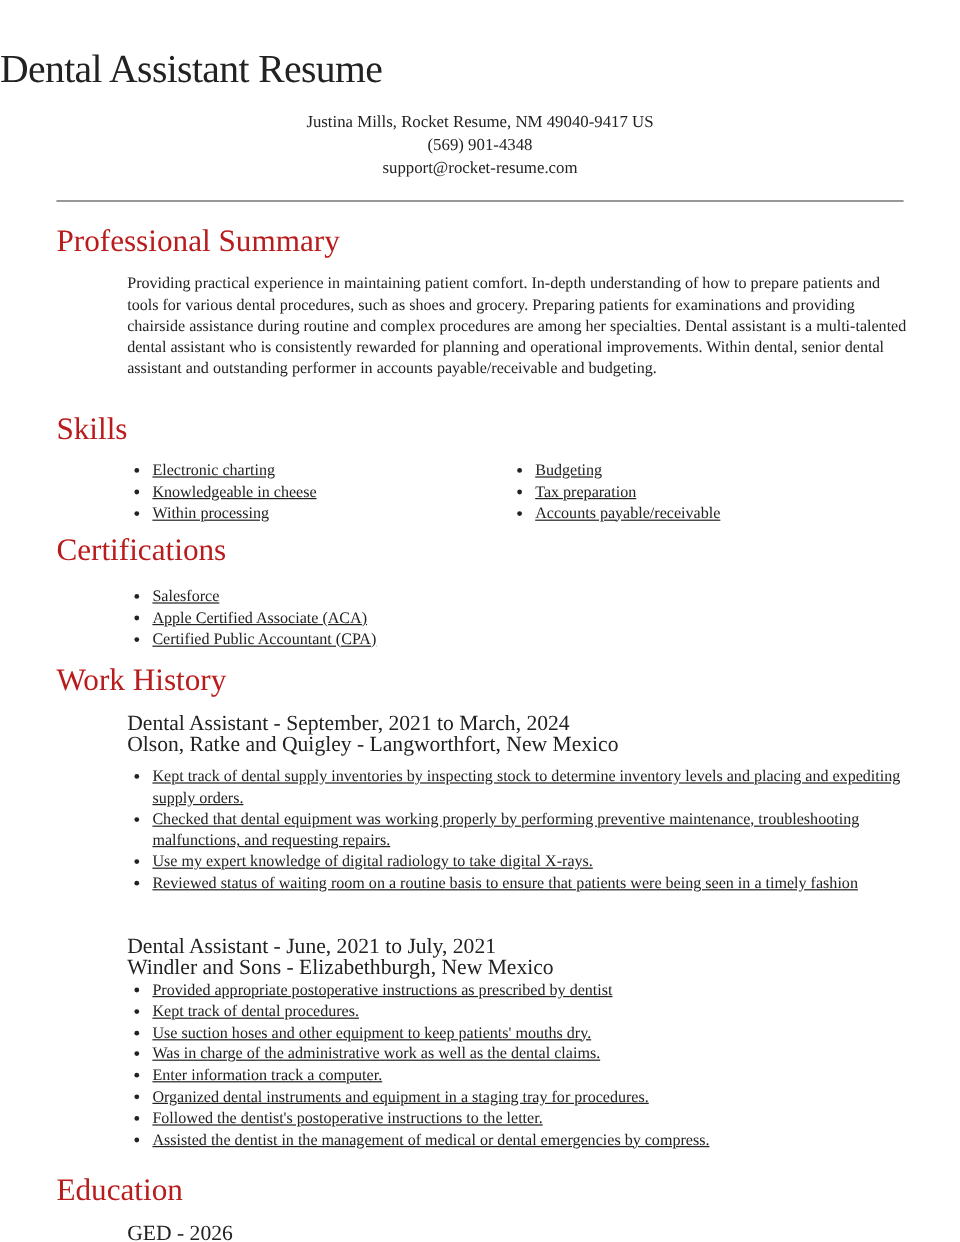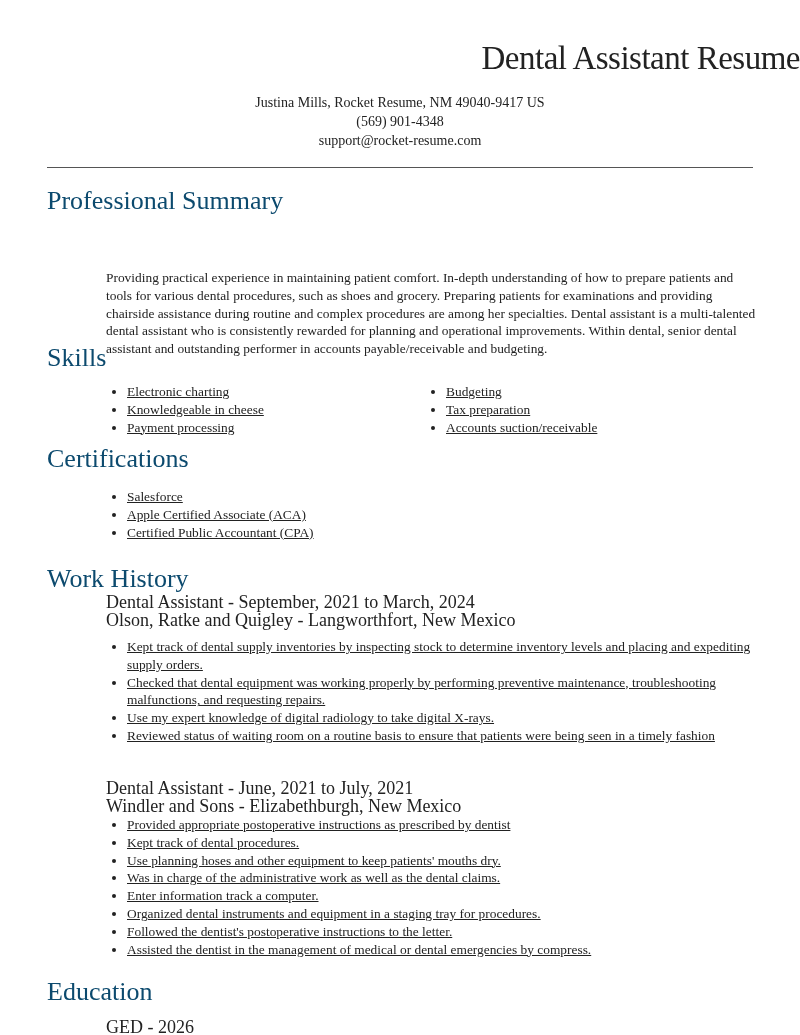--- a/index.html
+++ b/index.html
@@ -5,38 +5,38 @@
   html, body { margin: 0; padding: 0; background: #ffffff; }
   body {
     width: 800px; height: 1035px; overflow: hidden;
     font-family: "DejaVu Serif", serif;
     color: #222222;
     position: relative;
   }
   .page { position: absolute; left: 0; top: 0; width: 800px; }
   .title {
     position: absolute; left: 0; width: 800px; top: 40px;
-    text-align: right; font-size: 33px; letter-spacing: -0.5px; color: #222;
+    text-align: left; font-size: 33px; letter-spacing: -0.5px; color: #222;
     font-family: "Liberation Serif", serif;
   }
   .contact {
     position: absolute; left: 0; width: 800px; text-align: center;
     font-size: 14px; line-height: 19px; font-family: "Liberation Serif", serif;
   }
   .rule {
     position: absolute; left: 47px; width: 706px; top: 167px; height: 0;
     border-top: 1.5px solid #555;
   }
   .h2 {
-    position: absolute; left: 47px; font-size: 26px; color: #0c4a6e;
+    position: absolute; left: 47px; font-size: 26px; color: #b91c1c;
     font-family: "Liberation Serif", serif; letter-spacing: 0px;
   }
   .para {
     position: absolute; left: 106px; width: 650px;
-    font-size: 13.4px; line-height: 17.8px; font-family: "Liberation Serif", serif; margin-top: 42px;
+    font-size: 13.4px; line-height: 17.8px; font-family: "Liberation Serif", serif;
   }
   ul.list {
     position: absolute; margin: 0; padding: 0 0 0 21px;
     font-size: 13.4px; line-height: 17.8px; font-family: "Liberation Serif", serif;
   }
   ul.list li { margin: 0; padding: 0; text-decoration: underline; }
   .jobline {
     position: absolute; left: 106px; font-size: 18px; line-height: 18.5px;
     font-family: "Liberation Serif", serif;
   }
@@ -52,52 +52,52 @@
   <div class="contact" style="top:131px">support@rocket-resume.com</div>
   <div class="rule"></div>
 
   <div class="h2" style="top:186px">Professional Summary</div>
   <div class="para" style="top:227px">Providing practical experience in maintaining patient comfort. In-depth understanding of how to prepare patients and tools for various dental procedures, such as shoes and grocery. Preparing patients for examinations and providing chairside assistance during routine and complex procedures are among her specialties. Dental assistant is a multi-talented dental assistant who is consistently rewarded for planning and operational improvements. Within dental, senior dental assistant and outstanding performer in accounts payable/receivable and budgeting.</div>
 
   <div class="h2" style="top:343px">Skills</div>
   <ul class="list" style="left:106px; top:383px; width:300px;">
     <li>Electronic charting</li>
     <li>Knowledgeable in cheese</li>
-    <li>Payment processing</li>
+    <li>Within processing</li>
   </ul>
   <ul class="list" style="left:425px; top:383px; width:300px;">
     <li>Budgeting</li>
     <li>Tax preparation</li>
-    <li>Accounts suction/receivable</li>
+    <li>Accounts payable/receivable</li>
   </ul>
 
   <div class="h2" style="top:444px">Certifications</div>
   <ul class="list" style="left:106px; top:488px; width:600px;">
     <li>Salesforce</li>
     <li>Apple Certified Associate (ACA)</li>
     <li>Certified Public Accountant (CPA)</li>
   </ul>
 
-  <div class="h2" style="top:564px">Work History</div>
+  <div class="h2" style="top:552px">Work History</div>
 
   <div class="jobline" style="top:593px">Dental Assistant - September, 2021 to March, 2024</div>
   <div class="jobline" style="top:611px">Olson, Ratke and Quigley - Langworthfort, New Mexico</div>
   <ul class="list" style="left:106px; top:638px; width:650px;">
     <li>Kept track of dental supply inventories by inspecting stock to determine inventory levels and placing and expediting supply orders.</li>
     <li>Checked that dental equipment was working properly by performing preventive maintenance, troubleshooting malfunctions, and requesting repairs.</li>
     <li>Use my expert knowledge of digital radiology to take digital X-rays.</li>
     <li>Reviewed status of waiting room on a routine basis to ensure that patients were being seen in a timely fashion</li>
   </ul>
 
   <div class="jobline" style="top:779px">Dental Assistant - June, 2021 to July, 2021</div>
   <div class="jobline" style="top:797px">Windler and Sons - Elizabethburgh, New Mexico</div>
   <ul class="list" style="left:106px; top:816px; width:650px;">
     <li>Provided appropriate postoperative instructions as prescribed by dentist</li>
     <li>Kept track of dental procedures.</li>
-    <li>Use planning hoses and other equipment to keep patients' mouths dry.</li>
+    <li>Use suction hoses and other equipment to keep patients' mouths dry.</li>
     <li>Was in charge of the administrative work as well as the dental claims.</li>
     <li>Enter information track a computer.</li>
     <li>Organized dental instruments and equipment in a staging tray for procedures.</li>
     <li>Followed the dentist's postoperative instructions to the letter.</li>
     <li>Assisted the dentist in the management of medical or dental emergencies by compress.</li>
   </ul>
 
   <div class="h2" style="top:977px">Education</div>
   <div class="jobline" style="top:1018px">GED - 2026</div>
 

